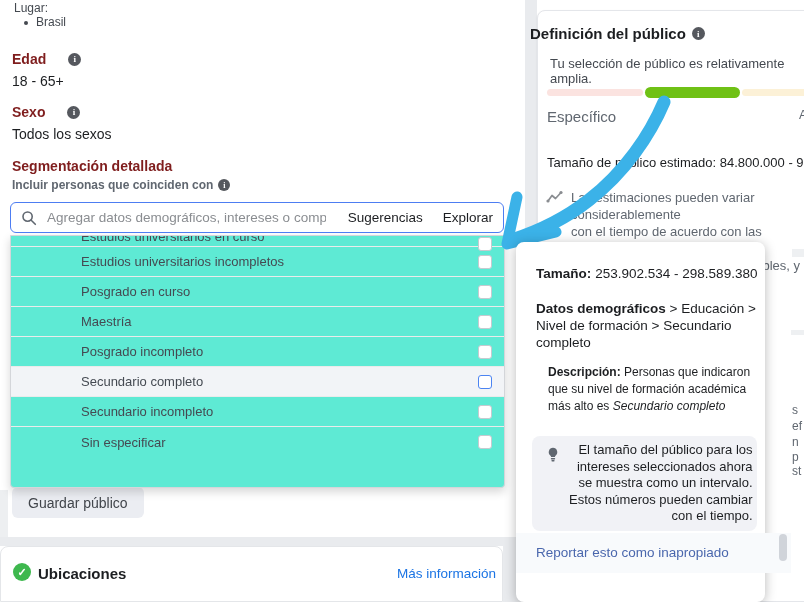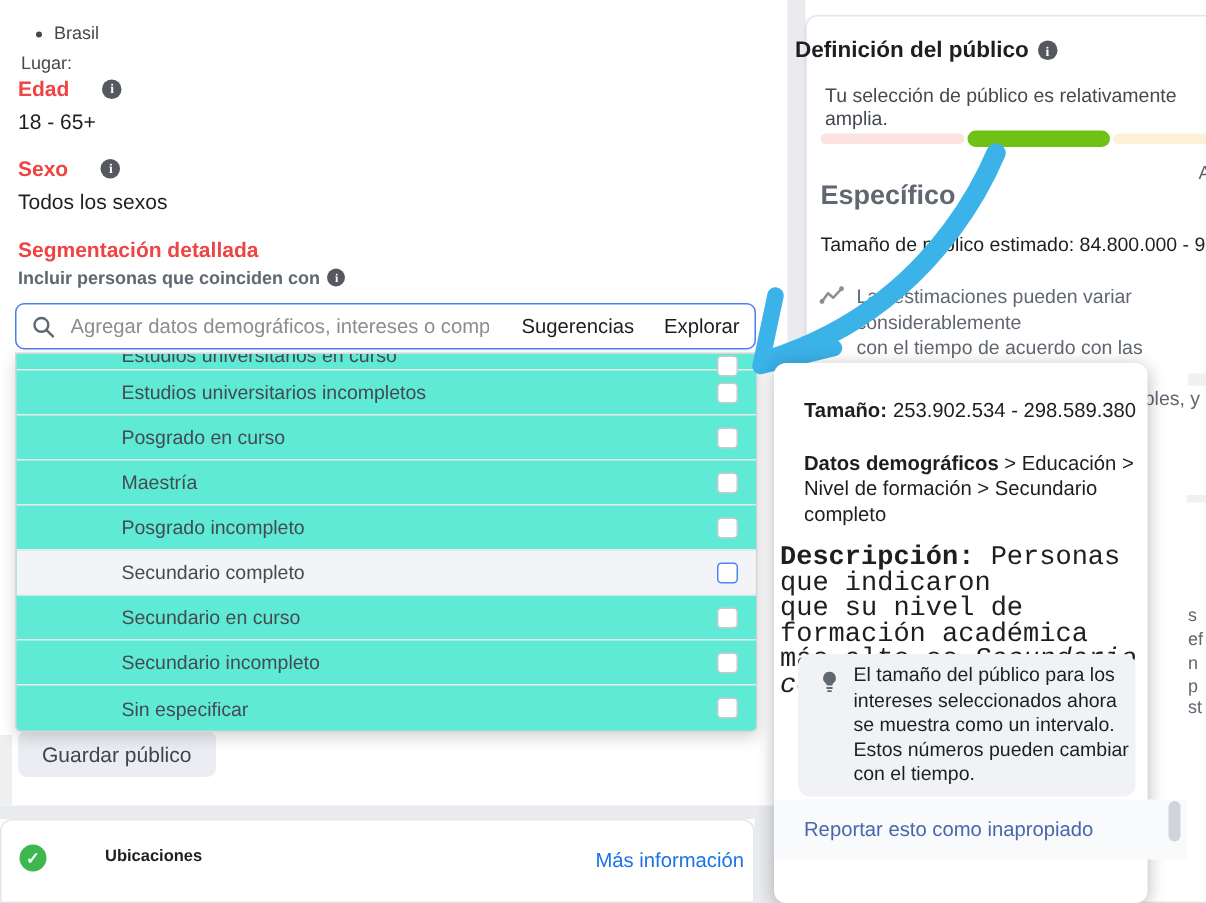--- a/index.html
+++ b/index.html
@@ -9,24 +9,24 @@
   .nowrap{white-space:nowrap;}
   .preline{white-space:pre-line;}
 
   
   .gap-v{left:525px;top:0;width:12px;height:602px;background:#e9ebee;z-index:1;}
   .gap-bl{left:503px;top:537px;width:34px;height:65px;background:#e9ebee;z-index:1;}
   .gap-band{left:0;top:537px;width:503px;height:9px;background:#e9ebee;z-index:1;}
   .gap-ls{left:0;top:490px;width:8px;height:47px;background:#edeff1;z-index:1;}
 
   
-  .lp-loc-label{left:14px;top:1px;font-size:12px;color:#444950;margin-top:34px;}
+  .lp-loc-label{left:14px;top:1px;font-size:12px;color:#444950;}
   .lp-bullet{left:24px;top:21px;width:4px;height:4px;border-radius:50%;background:#444950;}
   .lp-loc-value{left:36px;top:15px;font-size:12px;color:#444950;}
-  .hdr{font-size:14px;font-weight:bold;color:#ef4444;display:flex;align-items:center;gap:22px;}
+  .hdr{font-size:14px;font-weight:bold;color:#7f1d1d;display:flex;align-items:center;gap:22px;}
   .lp-age-h{left:12px;top:51px;}
   .lp-age-v{left:12px;top:73px;font-size:14px;}
   .lp-sex-h{left:12px;top:104px;}
   .lp-sex-v{left:12px;top:126px;font-size:14px;}
   .lp-seg-h{left:12px;top:158px;}
   .lp-inc{left:12px;top:178px;font-size:12px;font-weight:bold;color:#606770;display:flex;align-items:center;gap:5px;}
 
   .info-ic{display:inline-flex;width:13px;height:13px;border-radius:50%;background:#55585e;
            color:#fff;align-items:center;justify-content:center;flex:0 0 auto;}
   .info-ic::after{content:"i";font-size:9px;font-weight:bold;font-family:"Liberation Serif",serif;}
@@ -58,58 +58,58 @@
 
   .save-btn{left:12px;top:487px;height:31px;padding:0 16px;background:#ebedf2;border:none;border-radius:6px;
             font-family:"Liberation Sans",sans-serif;font-size:14px;color:#41454b;display:flex;align-items:center;z-index:5;}
 
   
   .loc-card{left:0;top:546px;width:503px;height:56px;background:#fff;border:1px solid #e4e6e9;
             border-radius:8px 8px 0 0;box-sizing:border-box;z-index:4;}
   .check-circle{position:absolute;left:12px;top:16px;width:18px;height:18px;border-radius:50%;background:#3eb84e;
             color:#fff;display:flex;align-items:center;justify-content:center;}
   .check-circle::after{content:"\2713";font-size:11px;font-weight:bold;}
-  .loc-title{position:absolute;left:37px;top:18px;font-size:11px;font-weight:bold;color:#1c1e21;margin-left:32px;}
+  .loc-title{position:absolute;left:37px;top:18px;font-size:15px;font-weight:bold;color:#1c1e21;}
   .loc-link{position:absolute;right:6px;top:19px;font-size:13.5px;color:#1b74e4;cursor:pointer;}
 
   
   .aud-card{left:537px;top:10px;width:290px;height:592px;background:#fff;border:1px solid #e4e6ea;
             border-radius:8px;box-sizing:border-box;box-shadow:0 1px 2px rgba(0,0,0,.1);z-index:2;}
   .aud-title{left:530px;top:25px;font-size:15px;font-weight:bold;display:flex;align-items:center;gap:6px;z-index:3;}
   .aud-sub{left:550px;top:56px;font-size:13px;color:#444950;z-index:3;}
   .seg{position:absolute;border-radius:5px;z-index:3;}
   .seg-pink{left:547px;top:89px;width:96px;height:7px;background:#fbe3e0;}
   .seg-green{left:645px;top:87px;width:95px;height:11px;background:#6fc115;border-radius:6px;}
   .seg-yellow{left:742px;top:89px;width:75px;height:7px;background:#fcf1d7;}
-  .meter-l{left:547px;top:120px;font-size:18px;color:#606770;z-index:3;font-weight:bold;}
+  .meter-l{left:547px;top:108px;font-size:15px;color:#606770;z-index:3;}
   .meter-r{left:799px;top:108px;font-size:12.5px;color:#606770;z-index:3;}
   .aud-size{left:547px;top:155px;font-size:13px;color:#1c1e21;z-index:3;}
   .trend-ic{left:546px;top:190px;z-index:3;}
   .aud-disc{left:571px;top:189px;font-size:13px;line-height:17px;color:#606770;z-index:3;}
 
   
   .frag{position:absolute;left:792px;font-size:12px;color:#606770;z-index:6;}
   .frag-r1{left:792px;top:249px;width:12px;height:8px;background:#eef0f2;z-index:6;}
   .frag-r2{left:791px;top:330px;width:13px;height:5px;background:#eef0f2;z-index:6;}
 
   
   .arrow-svg{left:0;top:0;width:804px;height:602px;z-index:30;pointer-events:none;}
 
   
   .tooltip{left:516px;top:242px;width:249px;height:360px;background:#fff;border-radius:8px;
            box-shadow:0 2px 12px rgba(0,0,0,.28);z-index:40;}
   .tt-size{position:absolute;left:20px;top:24px;font-size:13.5px;}
   .tt-size .v{margin-left:4px;}
   .b{font-weight:bold;}
   .tt-cat{position:absolute;left:20px;top:58px;font-size:13.5px;line-height:17px;}
-  .tt-desc{position:absolute;left:4px;top:122px;font-size:18px;line-height:17px;font-family:Liberation Mono, monospace;}
+  .tt-desc{position:absolute;left:32px;top:122px;font-size:12px;line-height:17px;}
   .tt-desc .it{font-style:italic;}
   .tt-box{position:absolute;left:16px;top:194px;width:225px;height:95px;background:#f1f2f6;border-radius:8px;}
   .bulb-ic{position:absolute;left:15px;top:11px;}
-  .tt-box-text{position:absolute;left:37px;top:6px;font-size:13px;line-height:16.5px;color:#1c1e21;}
+  .tt-box-text{position:absolute;left:37px;top:6px;font-size:13px;line-height:16.5px;color:#1c1e21;text-align:right;}
   .tt-footer{position:absolute;left:0;top:291px;width:275px;height:40px;background:#f8fafc;}
   .tt-link{position:absolute;left:20px;top:303px;font-size:13.5px;color:#4a67ad;cursor:pointer;}
   .tt-scroll{position:absolute;left:263px;top:292px;width:8px;height:27px;border-radius:4px;background:#d0d4da;}
 </style>
 </head>
 <body>
 
 <div id="root">
 
   <div class="abs gap-v"></div>
@@ -168,24 +168,20 @@
       <span class="dd-label">Maestría</span>
       <span class="cbx"></span>
     </div>
     <div class="dd-row">
       <span class="dd-label">Posgrado incompleto</span>
       <span class="cbx"></span>
     </div>
     <div class="dd-row hl">
       <span class="dd-label">Secundario completo</span>
       <span class="cbx hl"></span>
-    </div>
-    <div class="dd-row">
-      <span class="dd-label">Secundario en curso</span>
-      <span class="cbx"></span>
     </div>
     <div class="dd-row">
       <span class="dd-label">Secundario incompleto</span>
       <span class="cbx"></span>
     </div>
     <div class="dd-row">
       <span class="dd-label">Sin especificar</span>
       <span class="cbx"></span>
     </div>
   </div>

